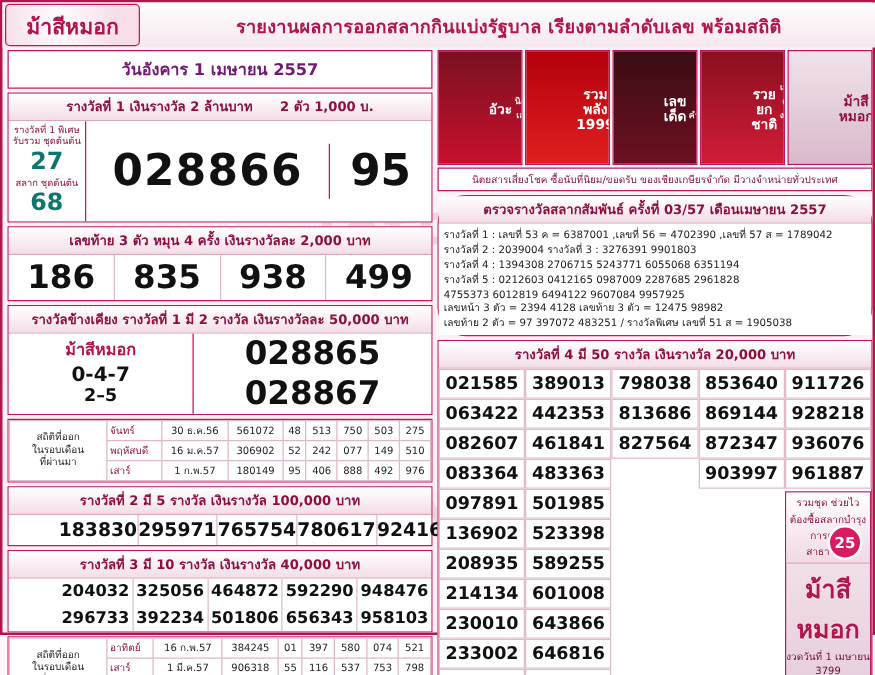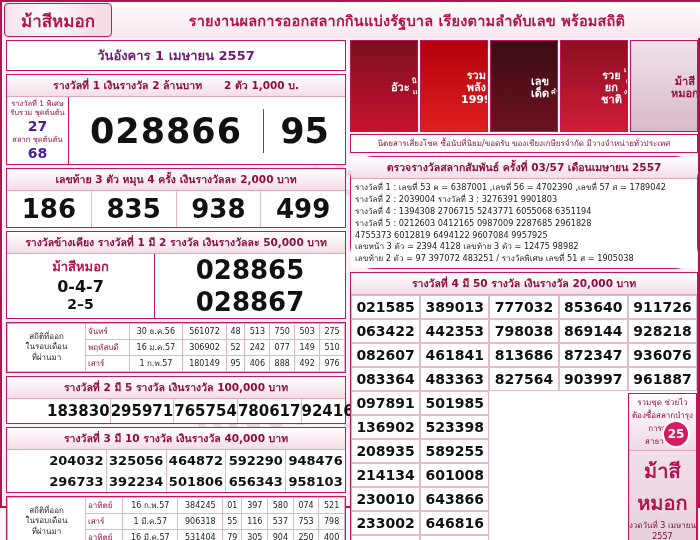--- a/index.html
+++ b/index.html
@@ -54,21 +54,21 @@
   .datebar {
     text-align:center; color:#701a75; font-weight:bold; font-size:13px;
     padding:4px 0; background:#fff;
     border:1px solid #c2185b; margin-bottom:3px;
   }
   .bigrow { display:flex; align-items:center; background:#fff; }
   .sidecell {
     width:62px; border-right:1px solid #c2185b; padding:2px;
     font-size:7.5px; color:#8e0f3e; line-height:1.25; text-align:center;
   }
-  .sidecell .num { font-size:14px; font-weight:bold; color:#4c1d95; }
+  .sidecell .num { font-size:19px; font-weight:bold; color:#0f766e; }
   .big6 {
     flex:1; text-align:center; font-size:35px; font-weight:bold;
     color:#111; letter-spacing:1px; font-family:"DejaVu Sans",sans-serif;
     padding:2px 0;
   }
   .big2 {
     width:82px; border-left:1px solid #c2185b; text-align:center;
     font-size:35px; font-weight:bold; color:#111; padding:2px 0;
   }
   .three-row { display:flex; background:#fff; }
@@ -404,40 +404,39 @@
           <div class="cell">501985</div>
           <div class="cell">523398</div>
           <div class="cell">589255</div>
           <div class="cell">601008</div>
           <div class="cell">643866</div>
           <div class="cell">646816</div>
           <div class="cell">663426</div>
 
         </div>
         <div class="col">
-          <div class="cell">777032</div>
           <div class="cell">798038</div>
           <div class="cell">813686</div>
           <div class="cell">827564</div>
         </div>
         <div class="col">
           <div class="cell">853640</div>
           <div class="cell">869144</div>
           <div class="cell">872347</div>
           <div class="cell">903997</div>
         </div>
         <div class="col">
           <div class="cell">911726</div>
           <div class="cell">928218</div>
           <div class="cell">936076</div>
           <div class="cell">961887</div>
           <div class="bottom-ad">
             <div class="ba-top">รวมชุด ช่วยไว ต้องซื้อสลากบำรุงการกุศลสาธารณะ</div>
             <div class="ba-logo">ม้าสีหมอก</div>
-            <div class="ba-sub">งวดวันที่ 3 เมษายน 2557</div>
+            <div class="ba-sub">งวดวันที่ 1 เมษายน 3799</div>
             <div class="badge">25</div>
 
           </div>
         </div>
       </div>
     </div>
 
   </div>
 </div>
 

